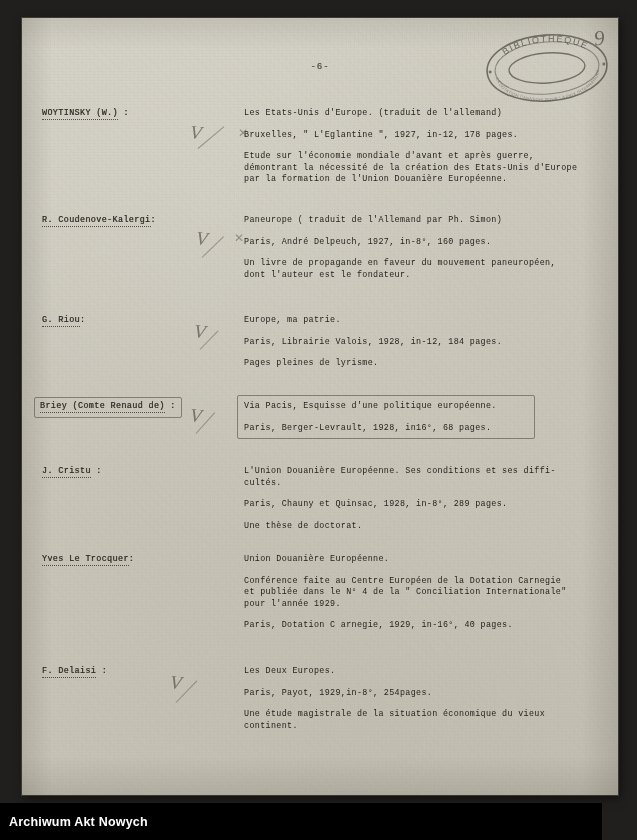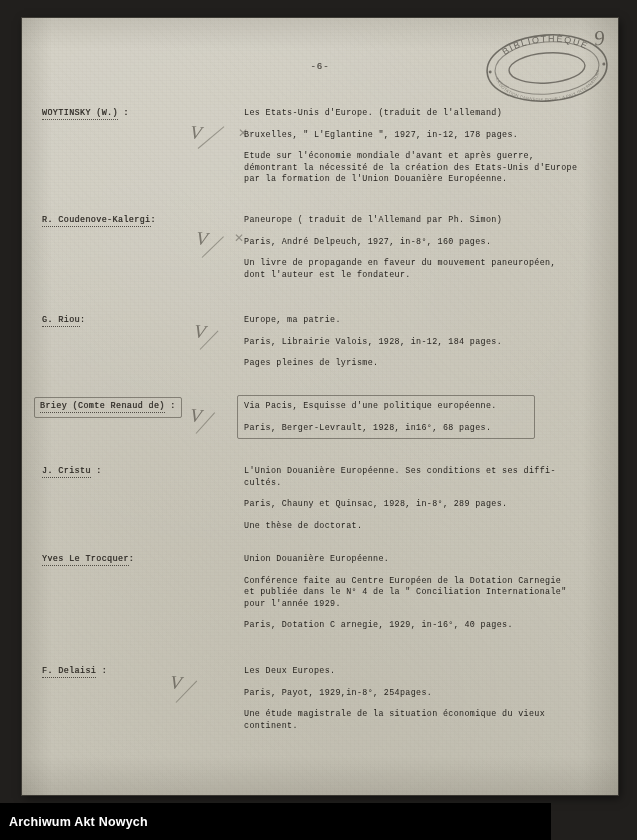--- a/index.html
+++ b/index.html
@@ -170,21 +170,21 @@
     border: 1px solid rgba(60,56,48,0.50);
     border-radius: 2px;
     pointer-events: none;
   }
 
   
   #archive-bar {
     position: absolute;
     left: 0;
     bottom: 0;
-    width: 551px;
+    width: 602px;
     height: 37px;
     background: #000000;
     display: flex;
     align-items: center;
   }
   #archive-label {
     color: #ffffff;
     font-family: "Liberation Sans", "DejaVu Sans", sans-serif;
     font-size: 12.5px;
     font-weight: bold;

